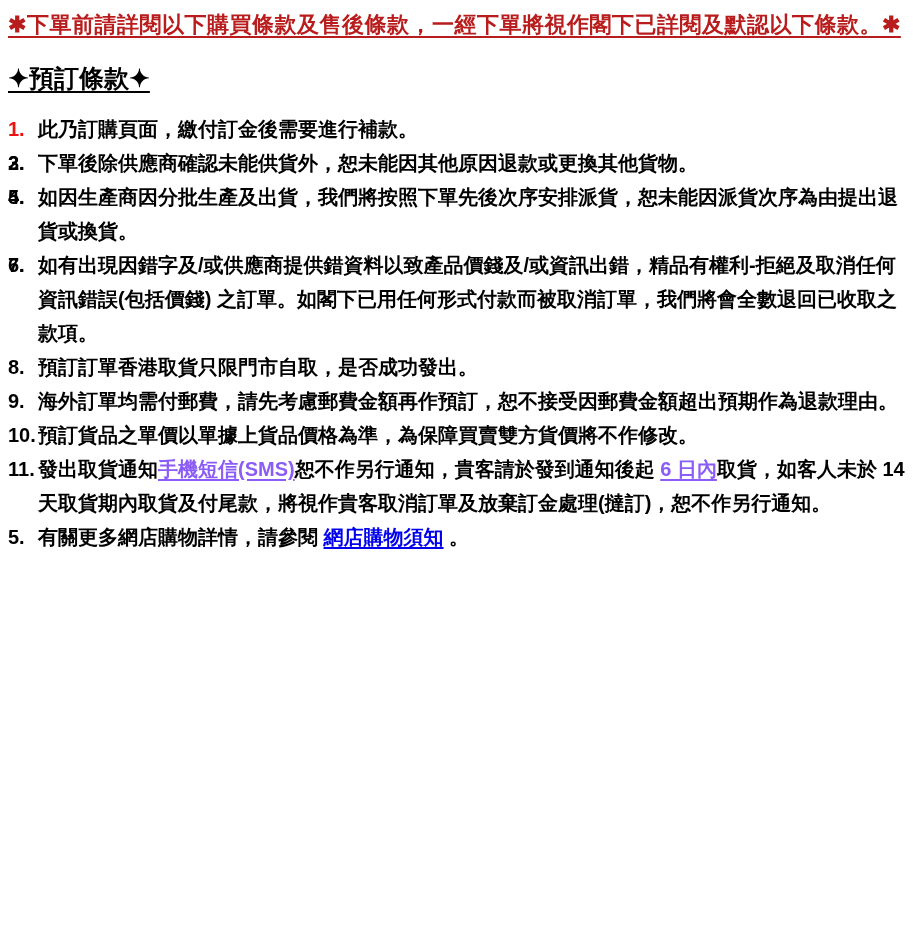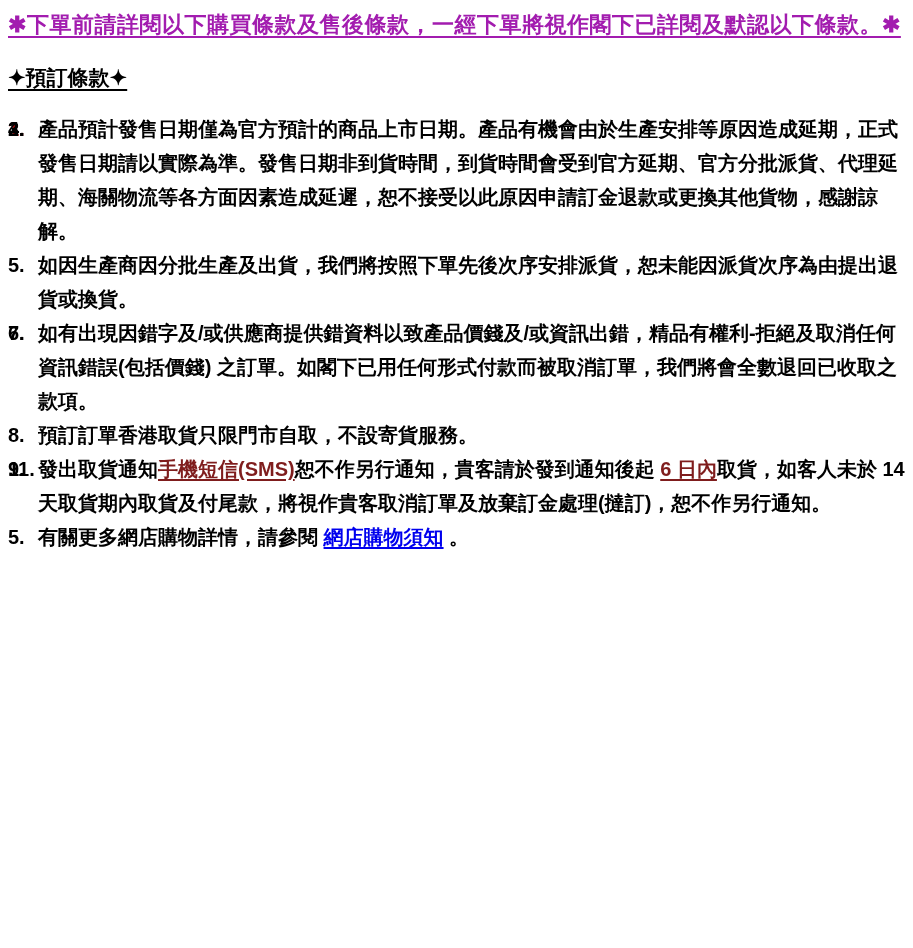--- a/index.html
+++ b/index.html
@@ -13,29 +13,29 @@
     font-family: "Liberation Sans", sans-serif;
     font-weight: bold;
     color: #000000;
     box-sizing: border-box;
     overflow: hidden;
   }
   .notice-title {
     margin: 10px 8px 0 8px;
     font-size: 22px;
     line-height: 30px;
-    color: #a21caf;
+    color: #b91c1c;
     text-decoration: underline;
     text-decoration-thickness: 2px;
     text-underline-offset: 4px;
     letter-spacing: 0.5px;
   }
   .section-heading {
     margin: 24px 8px 0 8px;
-    font-size: 21px;
+    font-size: 25px;
     line-height: 28px;
     color: #000000;
     text-decoration: underline;
     text-decoration-thickness: 2px;
     text-underline-offset: 4px;
     display: inline-block;
   }
   .heading-row { margin: 0; }
   ol.terms {
     list-style: none;
@@ -50,21 +50,21 @@
     color: #000000;
   }
   ol.terms li .num {
     position: absolute;
     left: 0;
     top: 0;
     white-space: nowrap;
   }
   li.red, li.red .num { color: #ee1111; }
   .seg.red-underline {
-    color: #7f1d1d;
+    color: #8b5cf6;
     text-decoration: underline;
     text-decoration-thickness: 2px;
     text-underline-offset: 3px;
     margin-top: 44px;
   }
   a.seg.link {
     color: #0000ee;
     text-decoration-thickness: 2px;
     text-underline-offset: 3px;
     font-weight: bold;
@@ -75,25 +75,26 @@
 <body>
 
 <div class="page">
   <h1 class="notice-title">✱下單前請詳閱以下購買條款及售後條款，一經下單將視作閣下已詳閱及默認以下條款。✱</h1>
 
   <div class="heading-row">
     <h2 class="section-heading">✦預訂條款✦</h2>
   </div>
 
   <ol class="terms">
-      <li class="red"><span class="num">1.</span></li>
+      <li class="red"><span class="num">1.</span><span class="seg">此乃訂購頁面，繳付訂金後需要進行補款。</span></li>
       <li><span class="num">2.</span></li>
-      <li><span class="num">3.</span></li>
-      <li><span class="num">4.</span><span class="seg">產品預計發售日期僅為官方預計的商品上市日期。產品有機會由於生產安排等原因造成延期，正式發售日期請以實際為準。發售日期非到貨時間，到貨時間會受到官方延期、官方分批派貨、代理延期、海關物流等各方面因素造成延遲，恕不接受以此原因申請訂金退款或更換其他貨物，感謝諒解。</span></li>
+      <li><span class="num">3.</span><span class="seg">下單後除供應商確認未能供貨外，恕未能因其他原因退款或更換其他貨物。</span></li>
+      <li><span class="num">4.</span></li>
       <li><span class="num">5.</span><span class="seg">如因生產商因分批生產及出貨，我們將按照下單先後次序安排派貨，恕未能因派貨次序為由提出退貨或換貨。</span></li>
       <li><span class="num">6.</span></li>
       <li><span class="num">7.</span><span class="seg">如有出現因錯字及/或供應商提供錯資料以致產品價錢及/或資訊出錯，精品有權利-拒絕及取消任何資訊錯誤(包括價錢) 之訂單。如閣下已用任何形式付款而被取消訂單，我們將會全數退回已收取之款項。</span></li>
-      <li><span class="num">8.</span><span class="seg">預訂訂單香港取貨只限門市自取，不設寄貨服務。</span></li>
-      <li><span class="num">9.</span></li>
+      <li><span class="num">8.</span><span class="seg">預訂訂單香港取貨只限門市自取，是否成功發出。</span></li>
+      <li><span class="num">9.</span><span class="seg">海外訂單均需付郵費，請先考慮郵費金額再作預訂，恕不接受因郵費金額超出預期作為退款理由。</span></li>
+      <li><span class="num">10.</span><span class="seg">預訂貨品之單價以單據上貨品價格為準，為保障買賣雙方貨價將不作修改。</span></li>
       <li><span class="num">11.</span><span class="seg">發出取貨通知</span><span class="seg red-underline">手機短信(SMS)</span><span class="seg">恕不作另行通知，貴客請於發到通知後起 </span><span class="seg red-underline">6 日內</span><span class="seg">取貨，如客人未於 14 天取貨期內取貨及付尾款，將視作貴客取消訂單及放棄訂金處理(撻訂)，恕不作另行通知。</span></li>
       <li><span class="num">5.</span><span class="seg">有關更多網店購物詳情，請參閱 </span><a href="#" class="seg link">網店購物須知</a><span class="seg"> 。</span></li>
     </ol>
 </div>
 
 </body></html>

